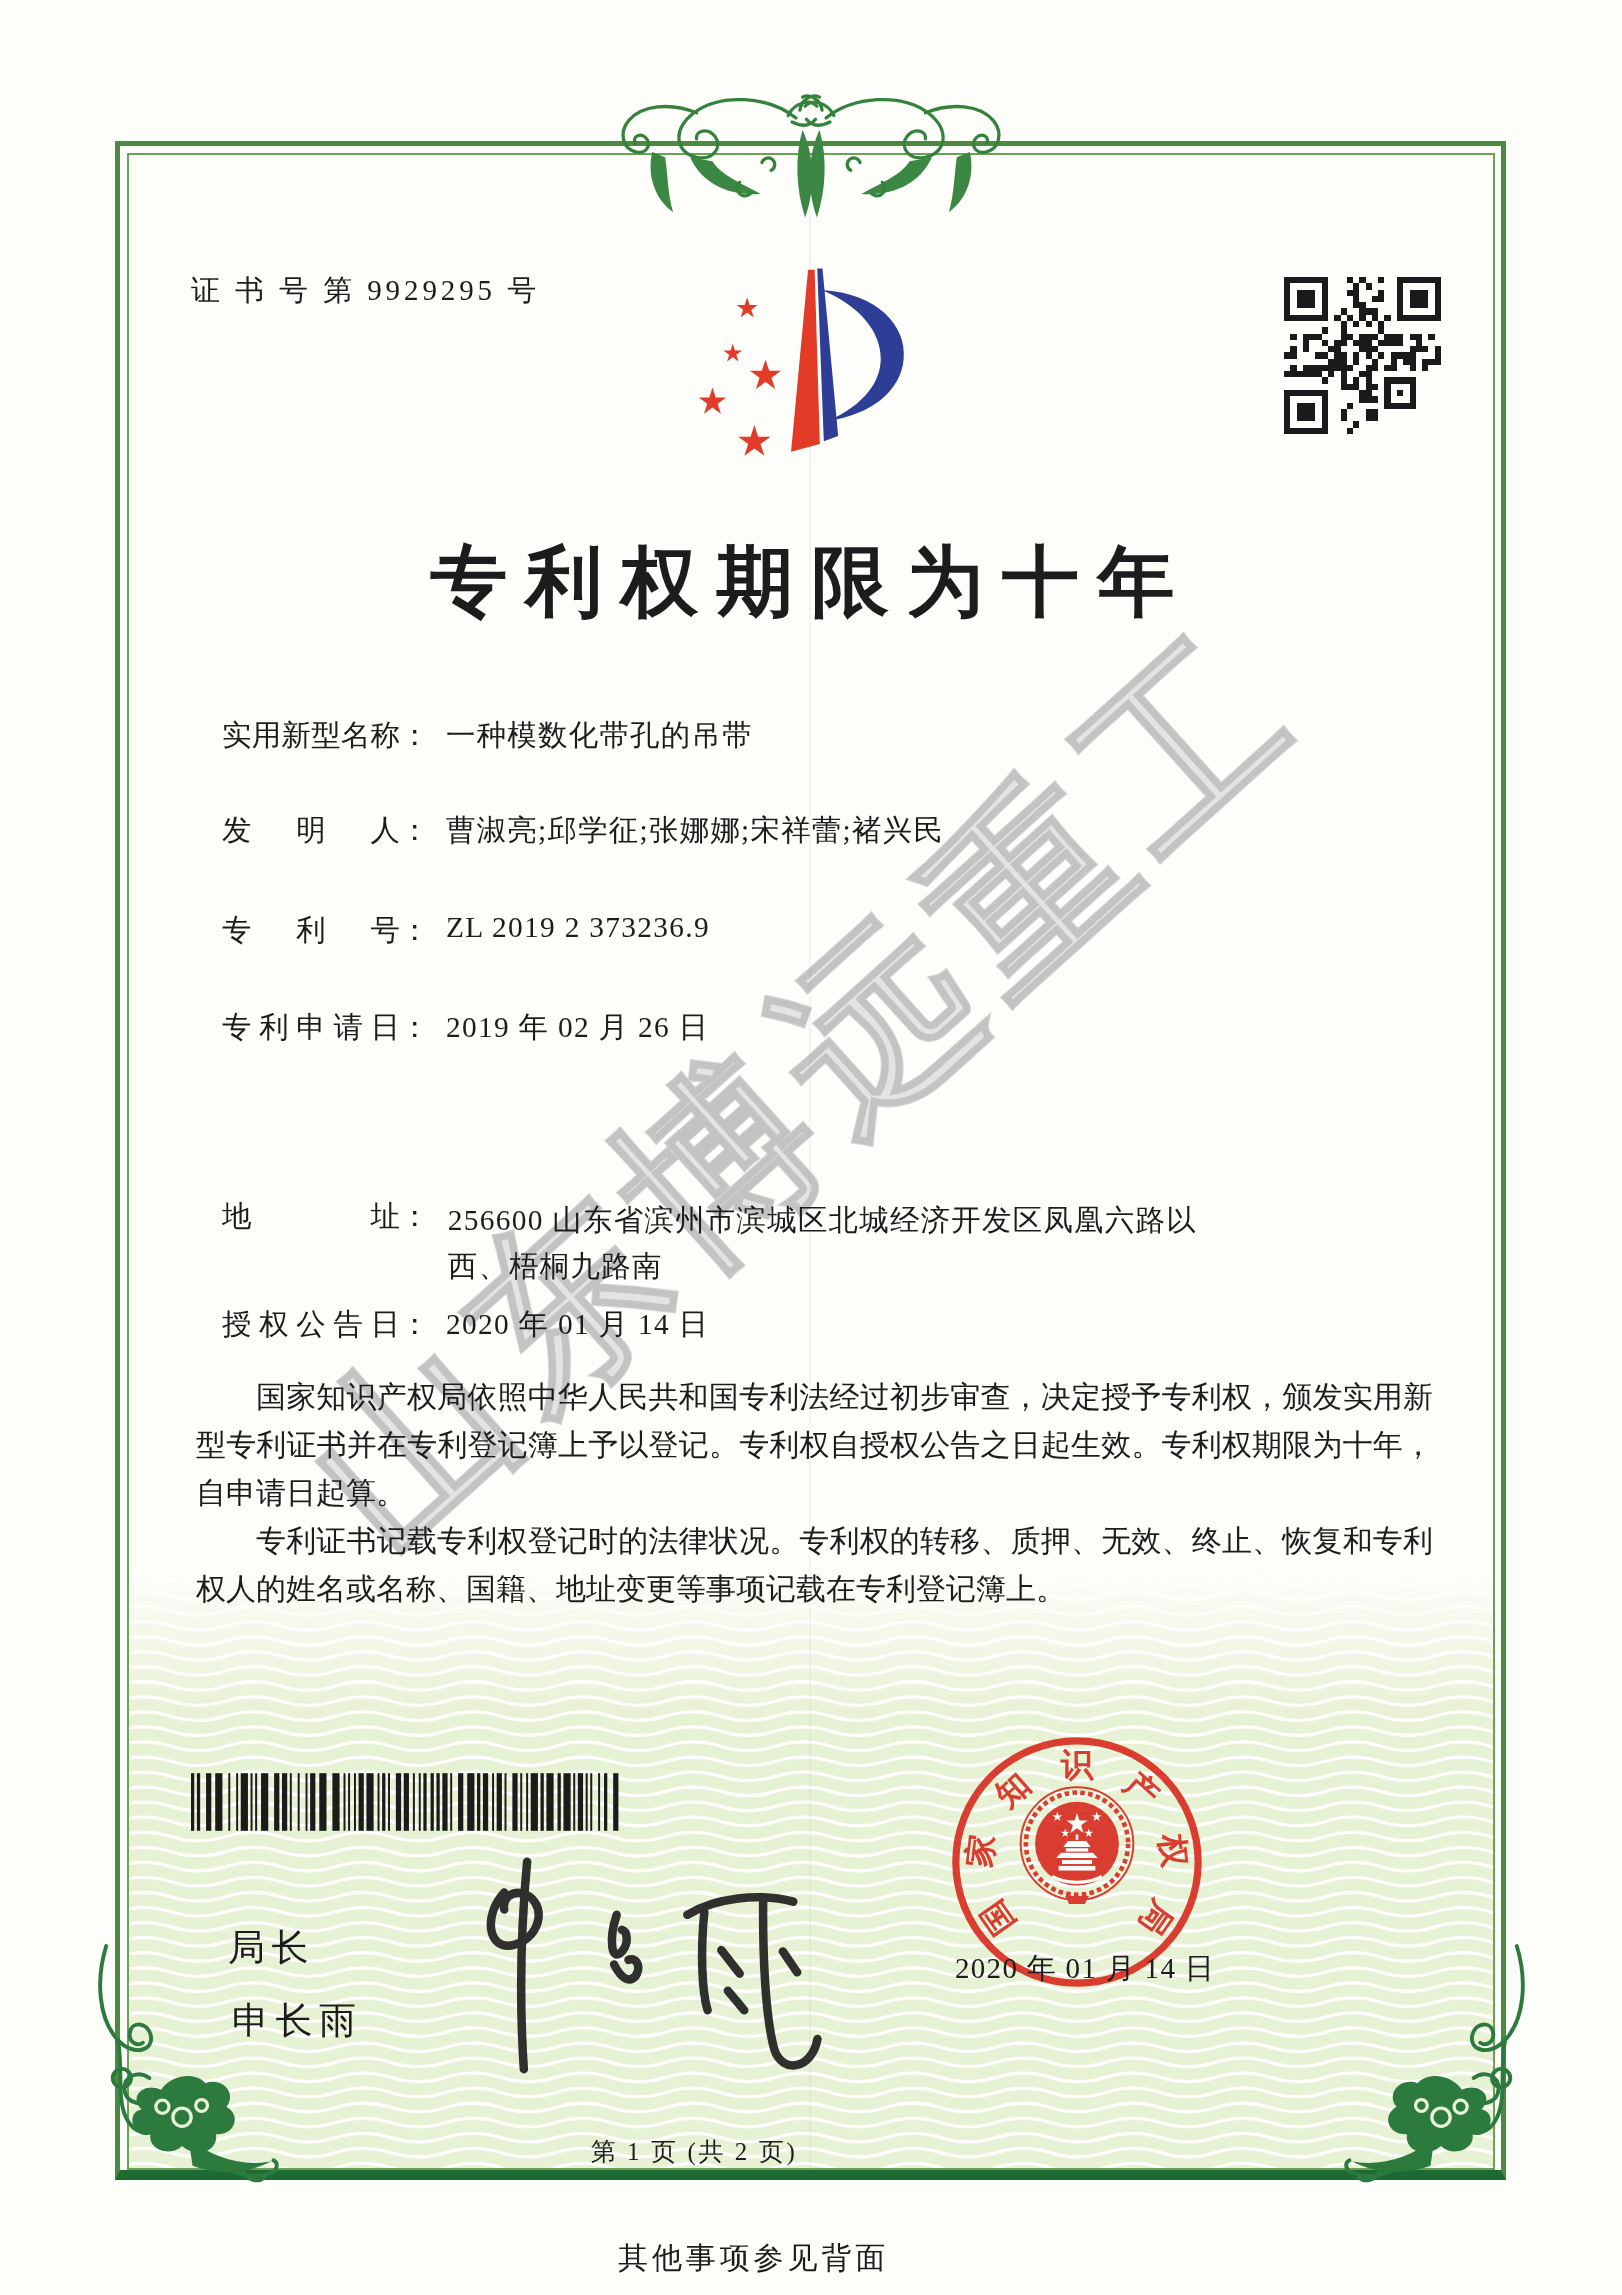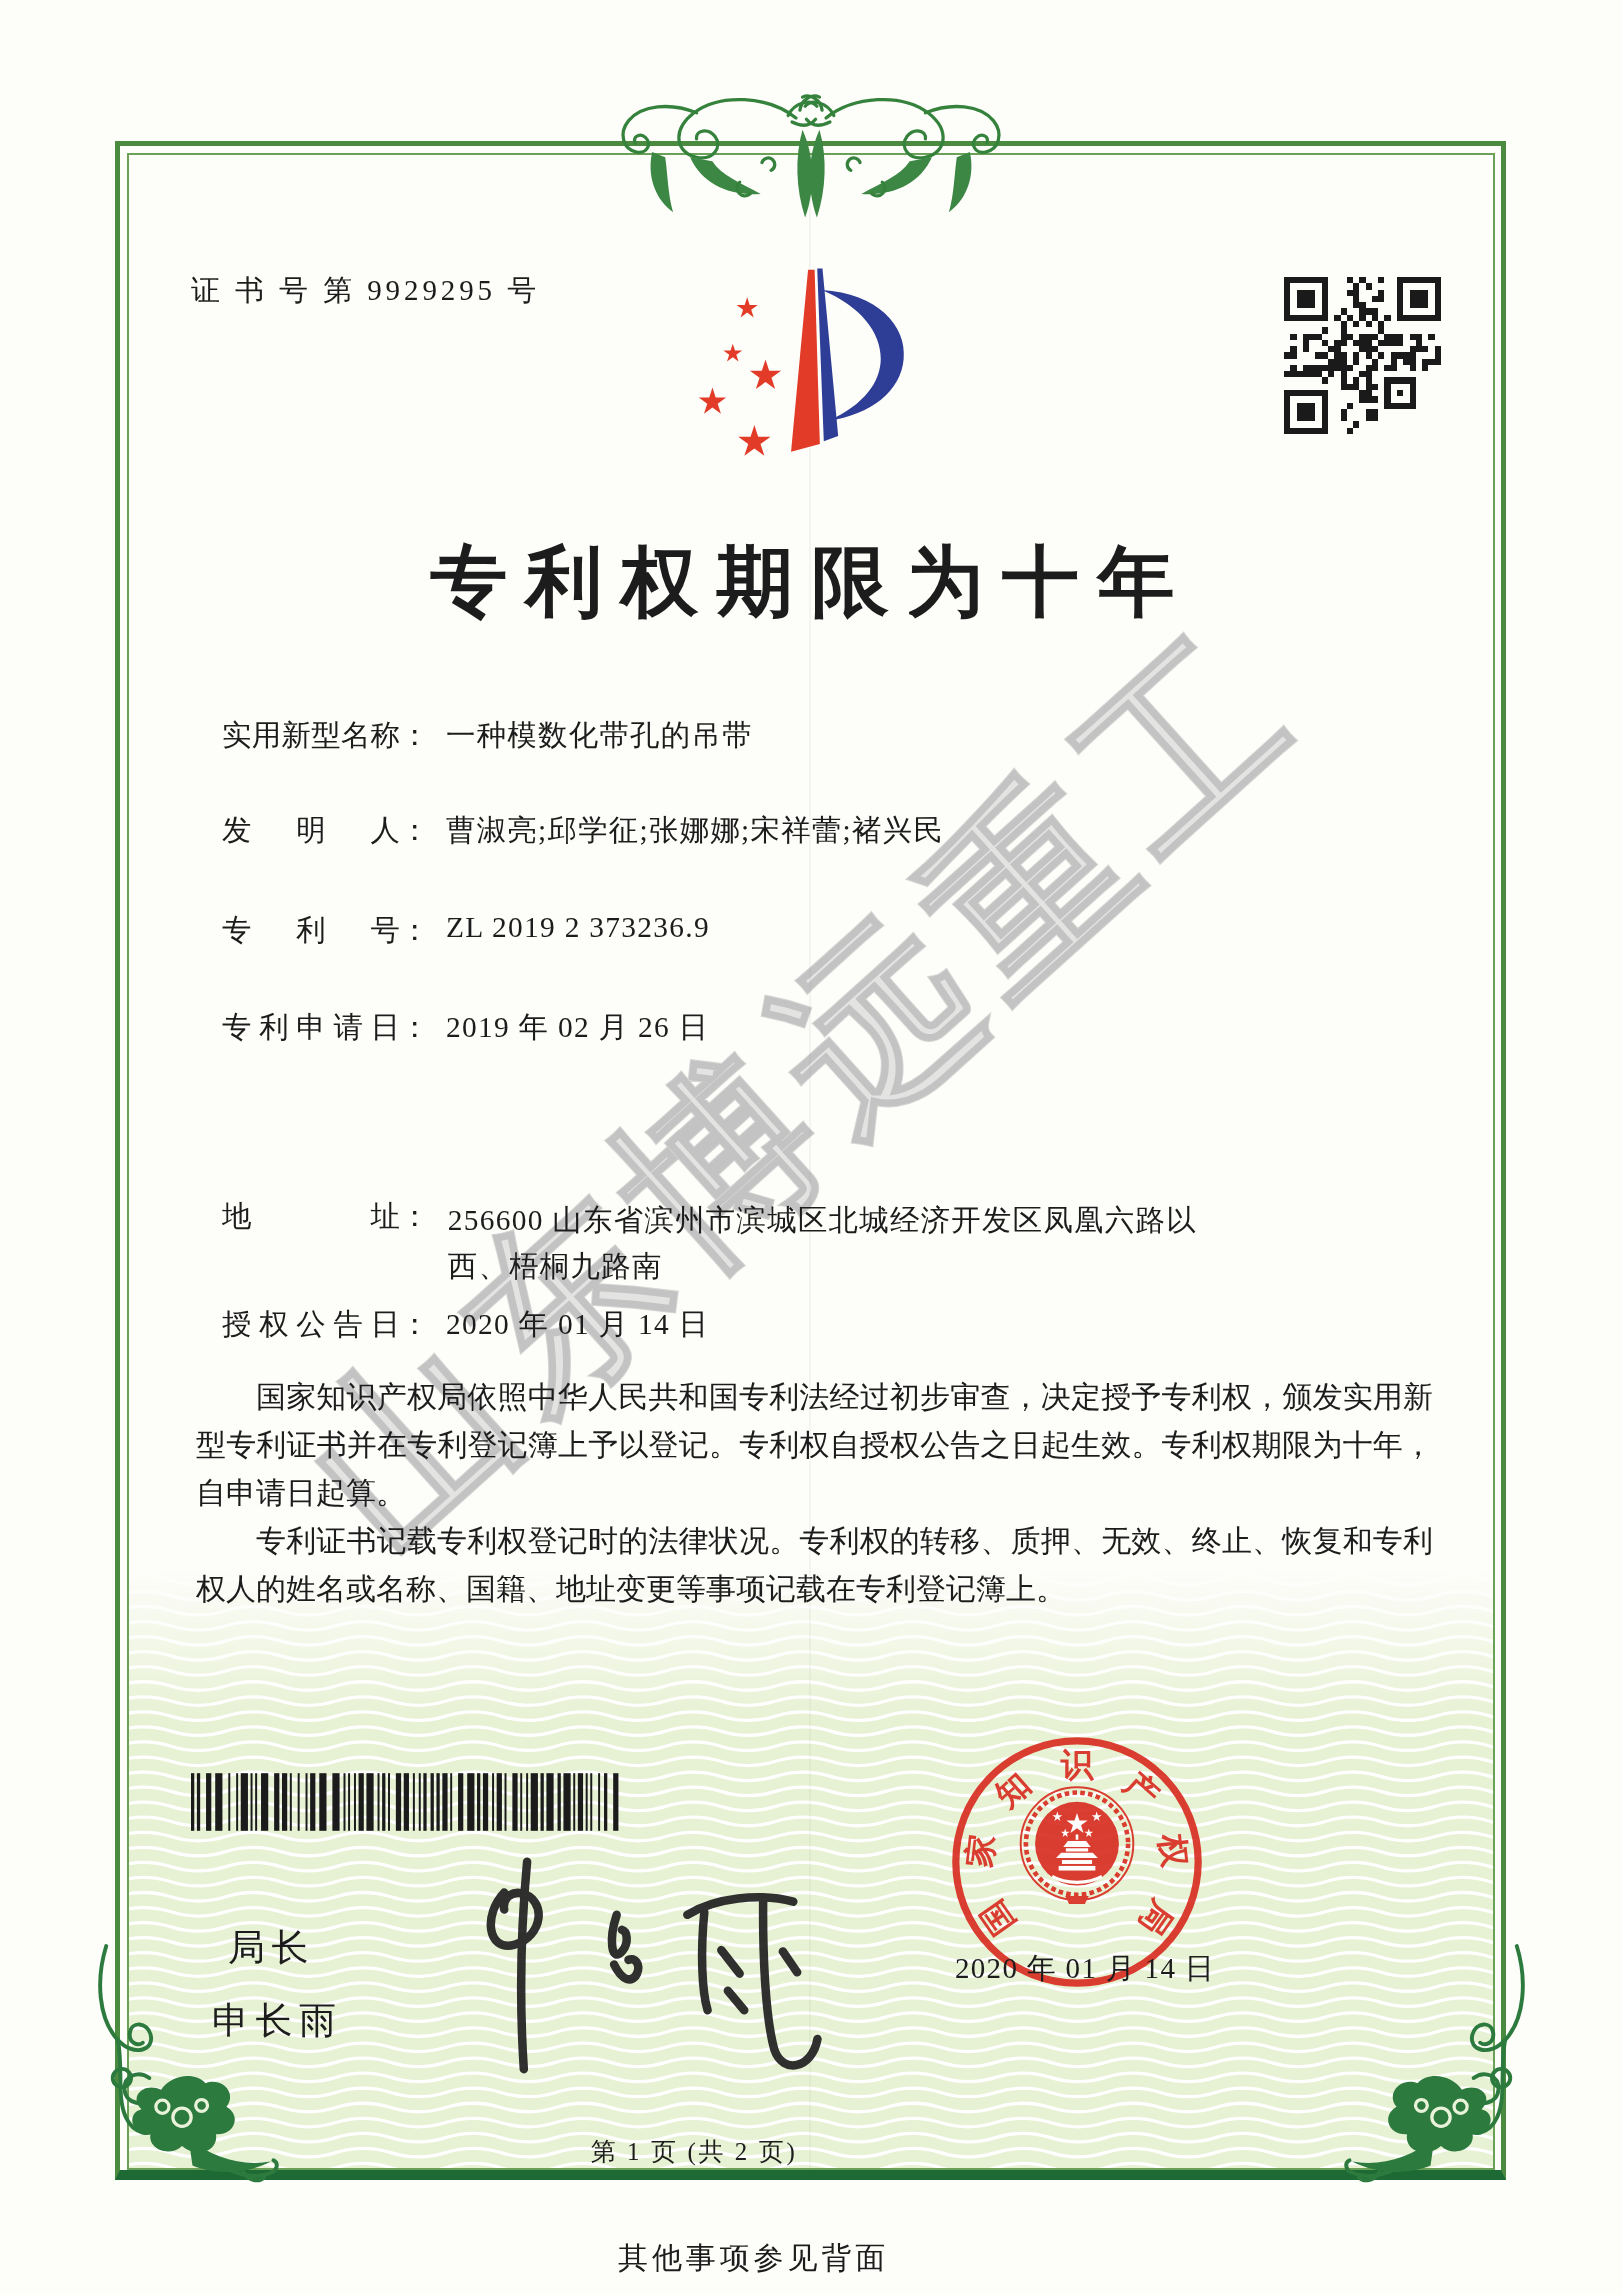--- a/index.html
+++ b/index.html
@@ -49,21 +49,21 @@
   .addr-lines{display:inline-block; margin-left:11px; letter-spacing:1.3px; vertical-align:top; line-height:46px;}
   .grp2{position:absolute; left:641px; top:0;}
   
   .body-par{
     position:absolute; left:196px; width:1237px; font-size:30px; line-height:48px;
     text-indent:2em; z-index:4; text-align:justify;
   }
   
   .barcode{position:absolute; left:191px; top:1773px; z-index:4;}
   .officer-title{position:absolute; left:228px; top:1923px; font-size:37px; letter-spacing:6.5px; z-index:4;}
-  .officer-name{position:absolute; left:212px; top:1996px; font-size:37px; letter-spacing:6.5px; z-index:4;text-align:center;}
+  .officer-name{position:absolute; left:232px; top:1996px; font-size:37px; letter-spacing:6.5px; z-index:4;text-align:center;}
   .signature{position:absolute; left:406px; top:1852px; z-index:5;}
   .seal{position:absolute; left:946px; top:1731px; z-index:5; opacity:0.93;}
   .seal-date{position:absolute; left:955px; top:1949px; width:249px; text-align:center;
     font-size:29px; letter-spacing:1.3px; z-index:6; white-space:nowrap;}
   .page-info{position:absolute; left:550px; top:2135px; width:288px; text-align:center;
     font-size:25px; letter-spacing:2.6px; z-index:4;}
   .back-note{position:absolute; left:618px; top:2238px; font-size:30px; letter-spacing:3.9px; z-index:4;}
   
   .drg{position:absolute; left:592px; top:84px; z-index:4;}
   .corner-bl{position:absolute; left:84px; top:1942px; z-index:4;}

